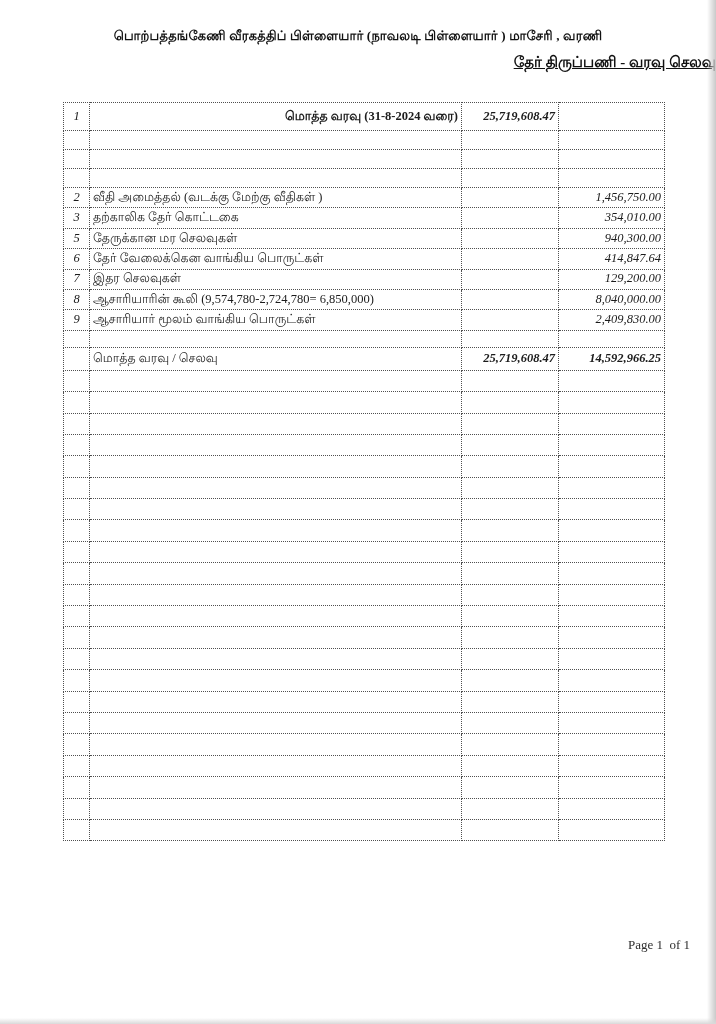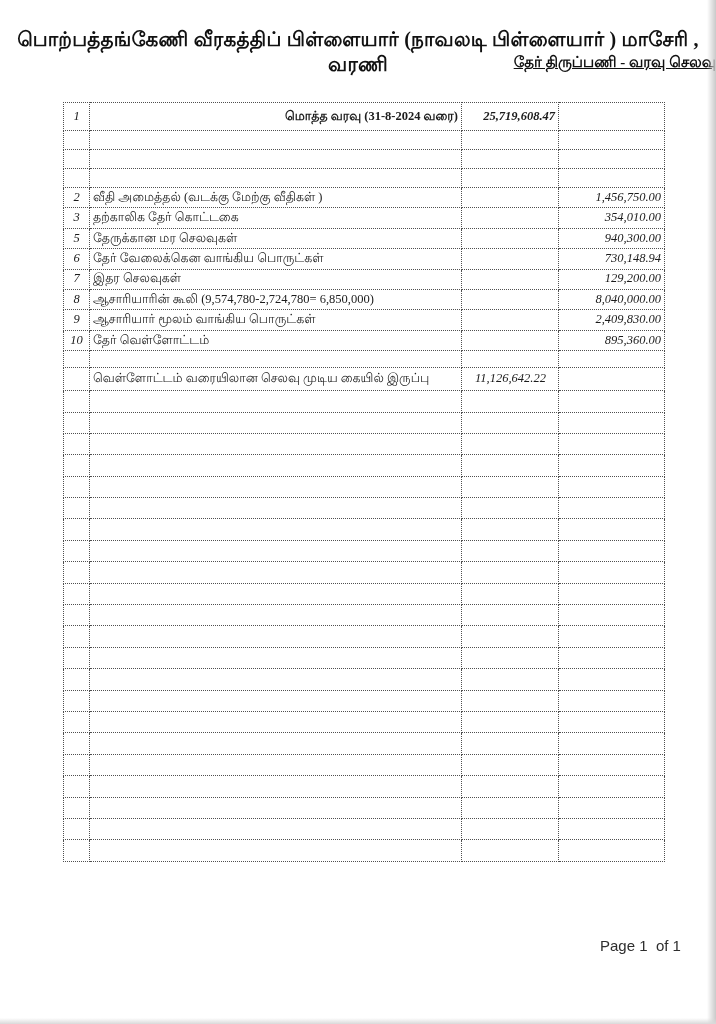--- a/index.html
+++ b/index.html
@@ -15,21 +15,21 @@
     background:linear-gradient(to left,#c9c9c9,rgba(255,255,255,0));
     pointer-events:none;
   }
   .scan-edge-bottom{
     position:absolute;left:0;bottom:0;width:100%;height:6px;
     background:linear-gradient(to top,#d9d9d9,rgba(255,255,255,0));
     pointer-events:none;
   }
   .doc-title{
     position:absolute;top:28px;left:0;width:100%;
-    text-align:center;font-weight:bold;font-size:20px;letter-spacing:.2px;
+    text-align:center;font-weight:bold;font-size:13px;letter-spacing:.2px;
     color:#111;
   }
   .doc-subtitle{
     position:absolute;top:54px;left:0;width:100%;
     text-align:right;font-weight:bold;font-size:15px;
     text-decoration:underline;color:#111;
   }
   table.ledger{
     position:absolute;left:63px;top:102px;width:601px;
     border-collapse:collapse;table-layout:fixed;
@@ -53,23 +53,23 @@
   tr.r-total-income .c-desc{font-weight:bold;text-align:right;}
   tr.r-total-income .c-a1{font-weight:bold;}
   tr.r-section-header td{height:26px;}
   tr.r-section-header .c-desc{font-weight:bold;text-align:center;}
   tr.r-expense td{height:19.4px;}
   tr.r-grand-total td{height:22px;}
   tr.r-grand-total .c-a1,tr.r-grand-total .c-a2{font-weight:bold;}
   tr.r-balance td{height:22px;}
   tr.r-balance .c-a1{padding-right:12px;}
   .page-footer{
-    position:absolute;top:937px;left:600px;
-    font-family:Liberation Sans, sans-serif;
-    font-size:15px;color:#2e2e2e;white-space:pre;
+    position:absolute;top:937px;left:628px;
+    font-family:Liberation Serif, serif;
+    font-size:13px;color:#2e2e2e;white-space:pre;
   }
 </style>
 </head>
 <body>
 
 <div class="page">
 
   <div class="doc-title">பொற்பத்தங்கேணி வீரகத்திப் பிள்ளையார் (நாவலடி பிள்ளையார் ) மாசேரி , வரணி</div>
 
   <div class="doc-subtitle">தேர் திருப்பணி - வரவு செலவு</div>
@@ -121,57 +121,51 @@
         <tr class="r-expense">
           <td class="c-no">5</td>
           <td class="c-desc">தேருக்கான மர செலவுகள்</td>
           <td class="c-a1"></td>
           <td class="c-a2">940,300.00</td>
         </tr>
         <tr class="r-expense">
           <td class="c-no">6</td>
           <td class="c-desc">தேர் வேலைக்கென வாங்கிய பொருட்கள்</td>
           <td class="c-a1"></td>
-          <td class="c-a2">730,148.94</td>
+          <td class="c-a2">414,847.64</td>
         </tr>
         <tr class="r-expense">
           <td class="c-no">7</td>
           <td class="c-desc">இதர செலவுகள்</td>
           <td class="c-a1"></td>
           <td class="c-a2">129,200.00</td>
         </tr>
         <tr class="r-expense">
           <td class="c-no">8</td>
           <td class="c-desc">ஆசாரியாரின் கூலி (9,574,780-2,724,780= 6,850,000)</td>
           <td class="c-a1"></td>
           <td class="c-a2">8,040,000.00</td>
         </tr>
         <tr class="r-expense">
           <td class="c-no">9</td>
           <td class="c-desc">ஆசாரியார் மூலம் வாங்கிய பொருட்கள்</td>
           <td class="c-a1"></td>
           <td class="c-a2">2,409,830.00</td>
         </tr>
-        <tr class="r-expense">
-          <td class="c-no">10</td>
-          <td class="c-desc">தேர் வெள்ளோட்டம்</td>
-          <td class="c-a1"></td>
-          <td class="c-a2">895,360.00</td>
-        </tr>
         <tr class="r-gap">
           <td class="c-no"></td>
           <td class="c-desc"></td>
           <td class="c-a1"></td>
           <td class="c-a2"></td>
         </tr>
-        <tr class="r-balance">
-          <td class="c-no"></td>
-          <td class="c-desc">வெள்ளோட்டம் வரையிலான செலவு முடிய கையில் இருப்பு</td>
-          <td class="c-a1">11,126,642.22</td>
-          <td class="c-a2"></td>
+        <tr class="r-grand-total">
+          <td class="c-no"></td>
+          <td class="c-desc">மொத்த வரவு / செலவு</td>
+          <td class="c-a1">25,719,608.47</td>
+          <td class="c-a2">14,592,966.25</td>
         </tr>
         <tr class="r-empty-bottom">
           <td class="c-no"></td>
           <td class="c-desc"></td>
           <td class="c-a1"></td>
           <td class="c-a2"></td>
         </tr>
         <tr class="r-empty-bottom">
           <td class="c-no"></td>
           <td class="c-desc"></td>

